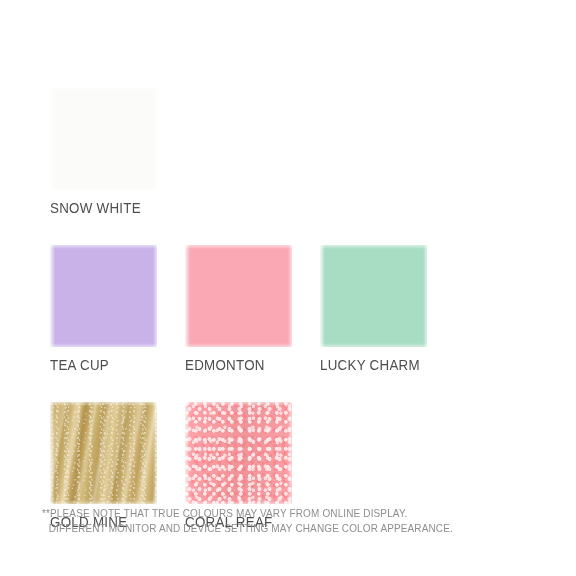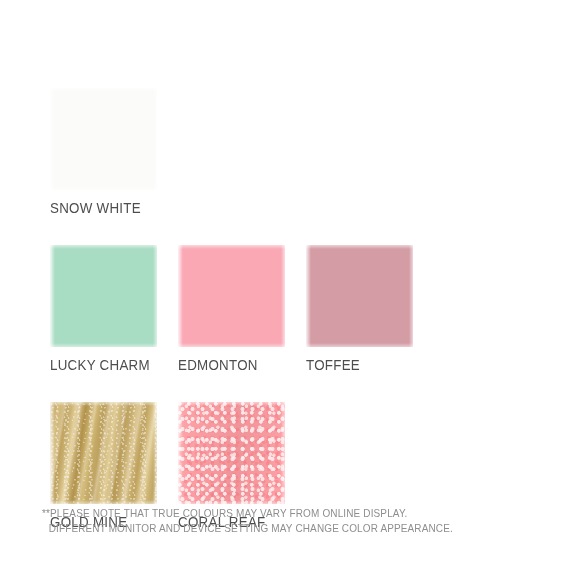--- a/index.html
+++ b/index.html
@@ -24,21 +24,21 @@
 
   .grid {
     position: absolute;
     left: 50px;
     top: 88px;
     width: 478px;
   }
 
   .row {
     display: flex;
-    gap: 21px;
+    gap: 28px;
     margin-bottom: 29px;
   }
 
   .cell {
     width: 107px;
   }
 
   .swatch {
     width: 107px;
     height: 102px;
@@ -170,44 +170,44 @@
           <div class="edge"></div>
         </div>
         <div class="label">SNOW WHITE</div>
       </div>
 
 
 
     </div>
 
     <div class="row">
+      <div class="cell">
+        <div class="swatch">
+          <div class="base" style="background: rgb(201, 178, 232);"></div>
+          <div class="edge"></div>
+        </div>
+        <div class="label">TEA CUP</div>
+      </div>
+
+      <div class="cell">
+        <div class="swatch">
+          <div class="base" style="background: rgb(249, 168, 180);"></div>
+          <div class="edge"></div>
+        </div>
+        <div class="label">EDMONTON</div>
+      </div>
 
       <div class="cell">
         <div class="swatch">
           <div class="base" style="background: rgb(168, 220, 195);"></div>
           <div class="edge"></div>
         </div>
         <div class="label">LUCKY CHARM</div>
       </div>
 
-      <div class="cell">
-        <div class="swatch">
-          <div class="base" style="background: rgb(249, 168, 180);"></div>
-          <div class="edge"></div>
-        </div>
-        <div class="label">EDMONTON</div>
-      </div>
-
-      <div class="cell">
-        <div class="swatch">
-          <div class="base" style="background: rgb(212, 156, 165);"></div>
-          <div class="edge"></div>
-        </div>
-        <div class="label">TOFFEE</div>
-      </div>
     </div>
 
     <div class="row">
       <div class="cell">
         <div class="swatch">
           <div class="base" style="background: linear-gradient(98deg, rgb(185, 154, 82) 0%, rgb(217, 192, 130) 7%, rgb(192, 163, 94) 14%, rgb(226, 205, 150) 22%, rgb(181, 150, 78) 30%, rgb(212, 187, 120) 38%, rgb(189, 160, 92) 46%, rgb(230, 210, 156) 55%, rgb(184, 154, 84) 63%, rgb(216, 192, 134) 72%, rgb(195, 166, 98) 80%, rgb(224, 203, 146) 88%, rgb(188, 160, 89) 96%, rgb(207, 180, 120) 100%);"></div>
           <div class="streaks" style="opacity:.55"></div>
           <div class="glitter"></div>
           <div class="edge"></div>
         </div>

